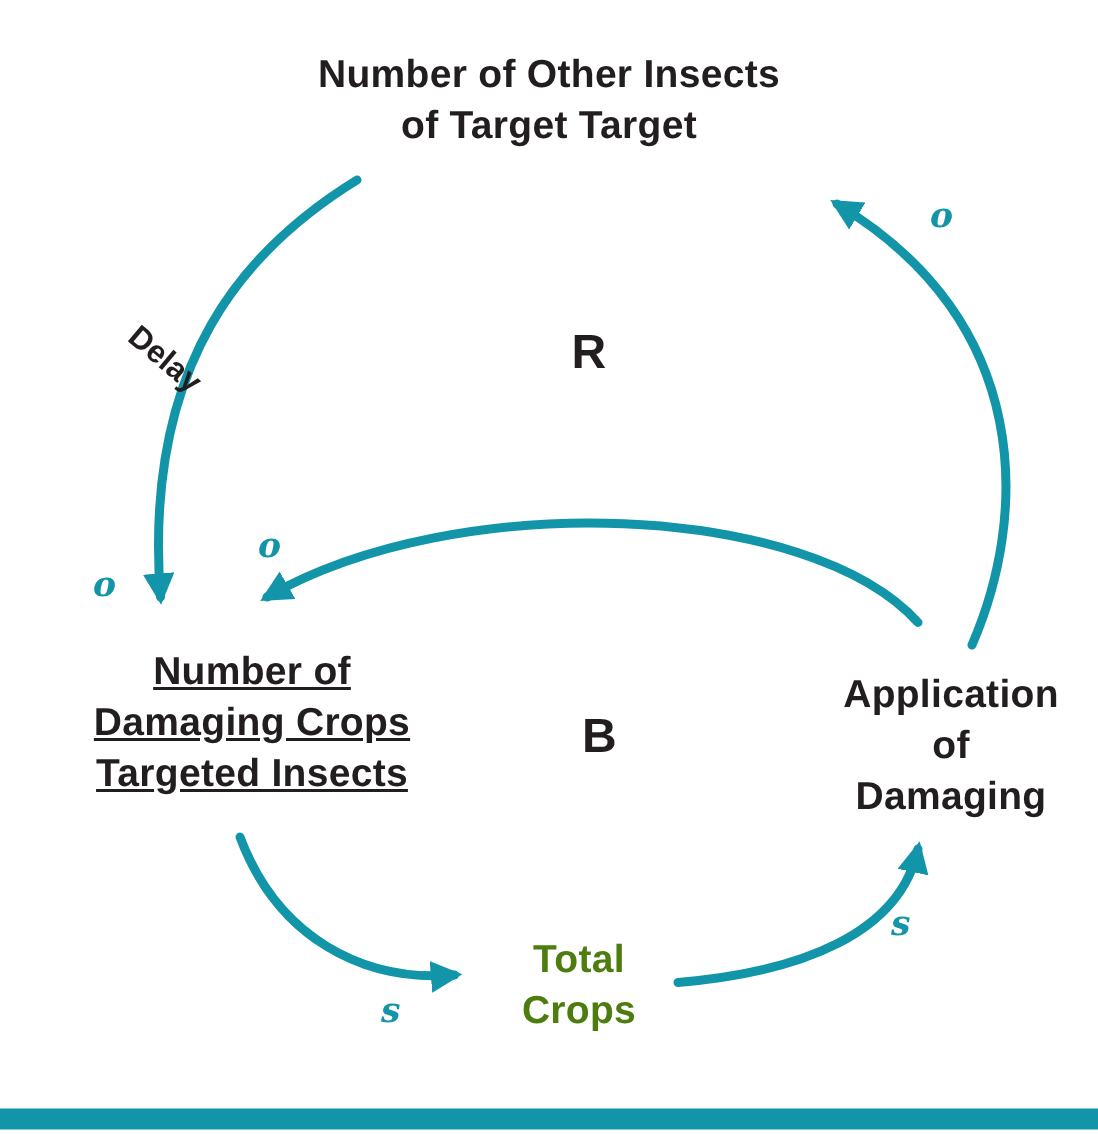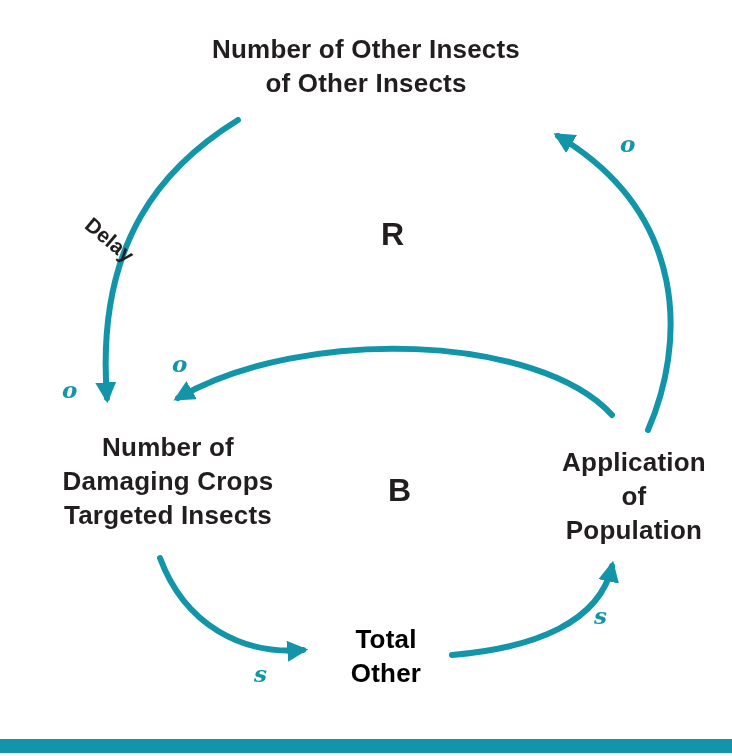--- a/index.html
+++ b/index.html
@@ -16,21 +16,21 @@
     position:absolute;
     display:flex;flex-direction:column;align-items:center;
     text-align:center;
     font-weight:bold;
     font-size:26px;
     line-height:34px;
     letter-spacing:0.2px;
     color:#221e1f;
     white-space:nowrap;
   }
-  .node.teal{color:#000000;}
+  .node.teal{color:#4d7c0f;}
   .loop-label{
     position:absolute;
     font-weight:bold;
     font-size:32px;
     color:#221e1f;
   }
   .polarity{
     position:absolute;
     font-weight:bold;
     font-style:italic;
@@ -72,38 +72,38 @@
 
     <path d="M 612 415 C 540 335, 305 325, 178 398" fill="none" stroke="#1295a8" stroke-width="6" stroke-linecap="round" marker-end="url(#arrowhead)"></path>
 
     <path d="M 160 558 C 185 625, 242 655, 303 650" fill="none" stroke="#1295a8" stroke-width="6" stroke-linecap="round" marker-end="url(#arrowhead)"></path>
 
     <path d="M 452 655 C 535 648, 600 622, 612 566" fill="none" stroke="#1295a8" stroke-width="6" stroke-linecap="round" marker-end="url(#arrowhead)"></path>
   </svg>
 
   <div class="node" style="left:146px;top:32px;width:440px;">
     <span>Number of Other Insects</span>
-    <span>of Other Insects</span>
+    <span>of Target Target</span>
   </div>
 
-  <div class="node" style="left:28px;top:430px;width:280px;">
+  <div class="node" style="left:28px;top:430px;width:280px;text-decoration:underline;">
     <span>Number of</span>
     <span>Damaging Crops</span>
     <span>Targeted Insects</span>
   </div>
 
   <div class="node" style="left:524px;top:445px;width:220px;">
     <span>Application</span>
     <span>of</span>
-    <span>Population</span>
+    <span>Damaging</span>
   </div>
 
   <div class="node teal" style="left:296px;top:622px;width:180px;">
     <span>Total</span>
-    <span>Other</span>
+    <span>Crops</span>
   </div>
 
   <span class="loop-label" style="left:381px;top:216px;">R</span>
   <span class="loop-label" style="left:388px;top:472px;">B</span>
 
   <span class="delay-label">Delay</span>
 
   <span class="polarity" style="left:62px;top:376px;">o</span>
   <span class="polarity" style="left:172px;top:350px;">o</span>
   <span class="polarity" style="left:620px;top:130px;">o</span>

